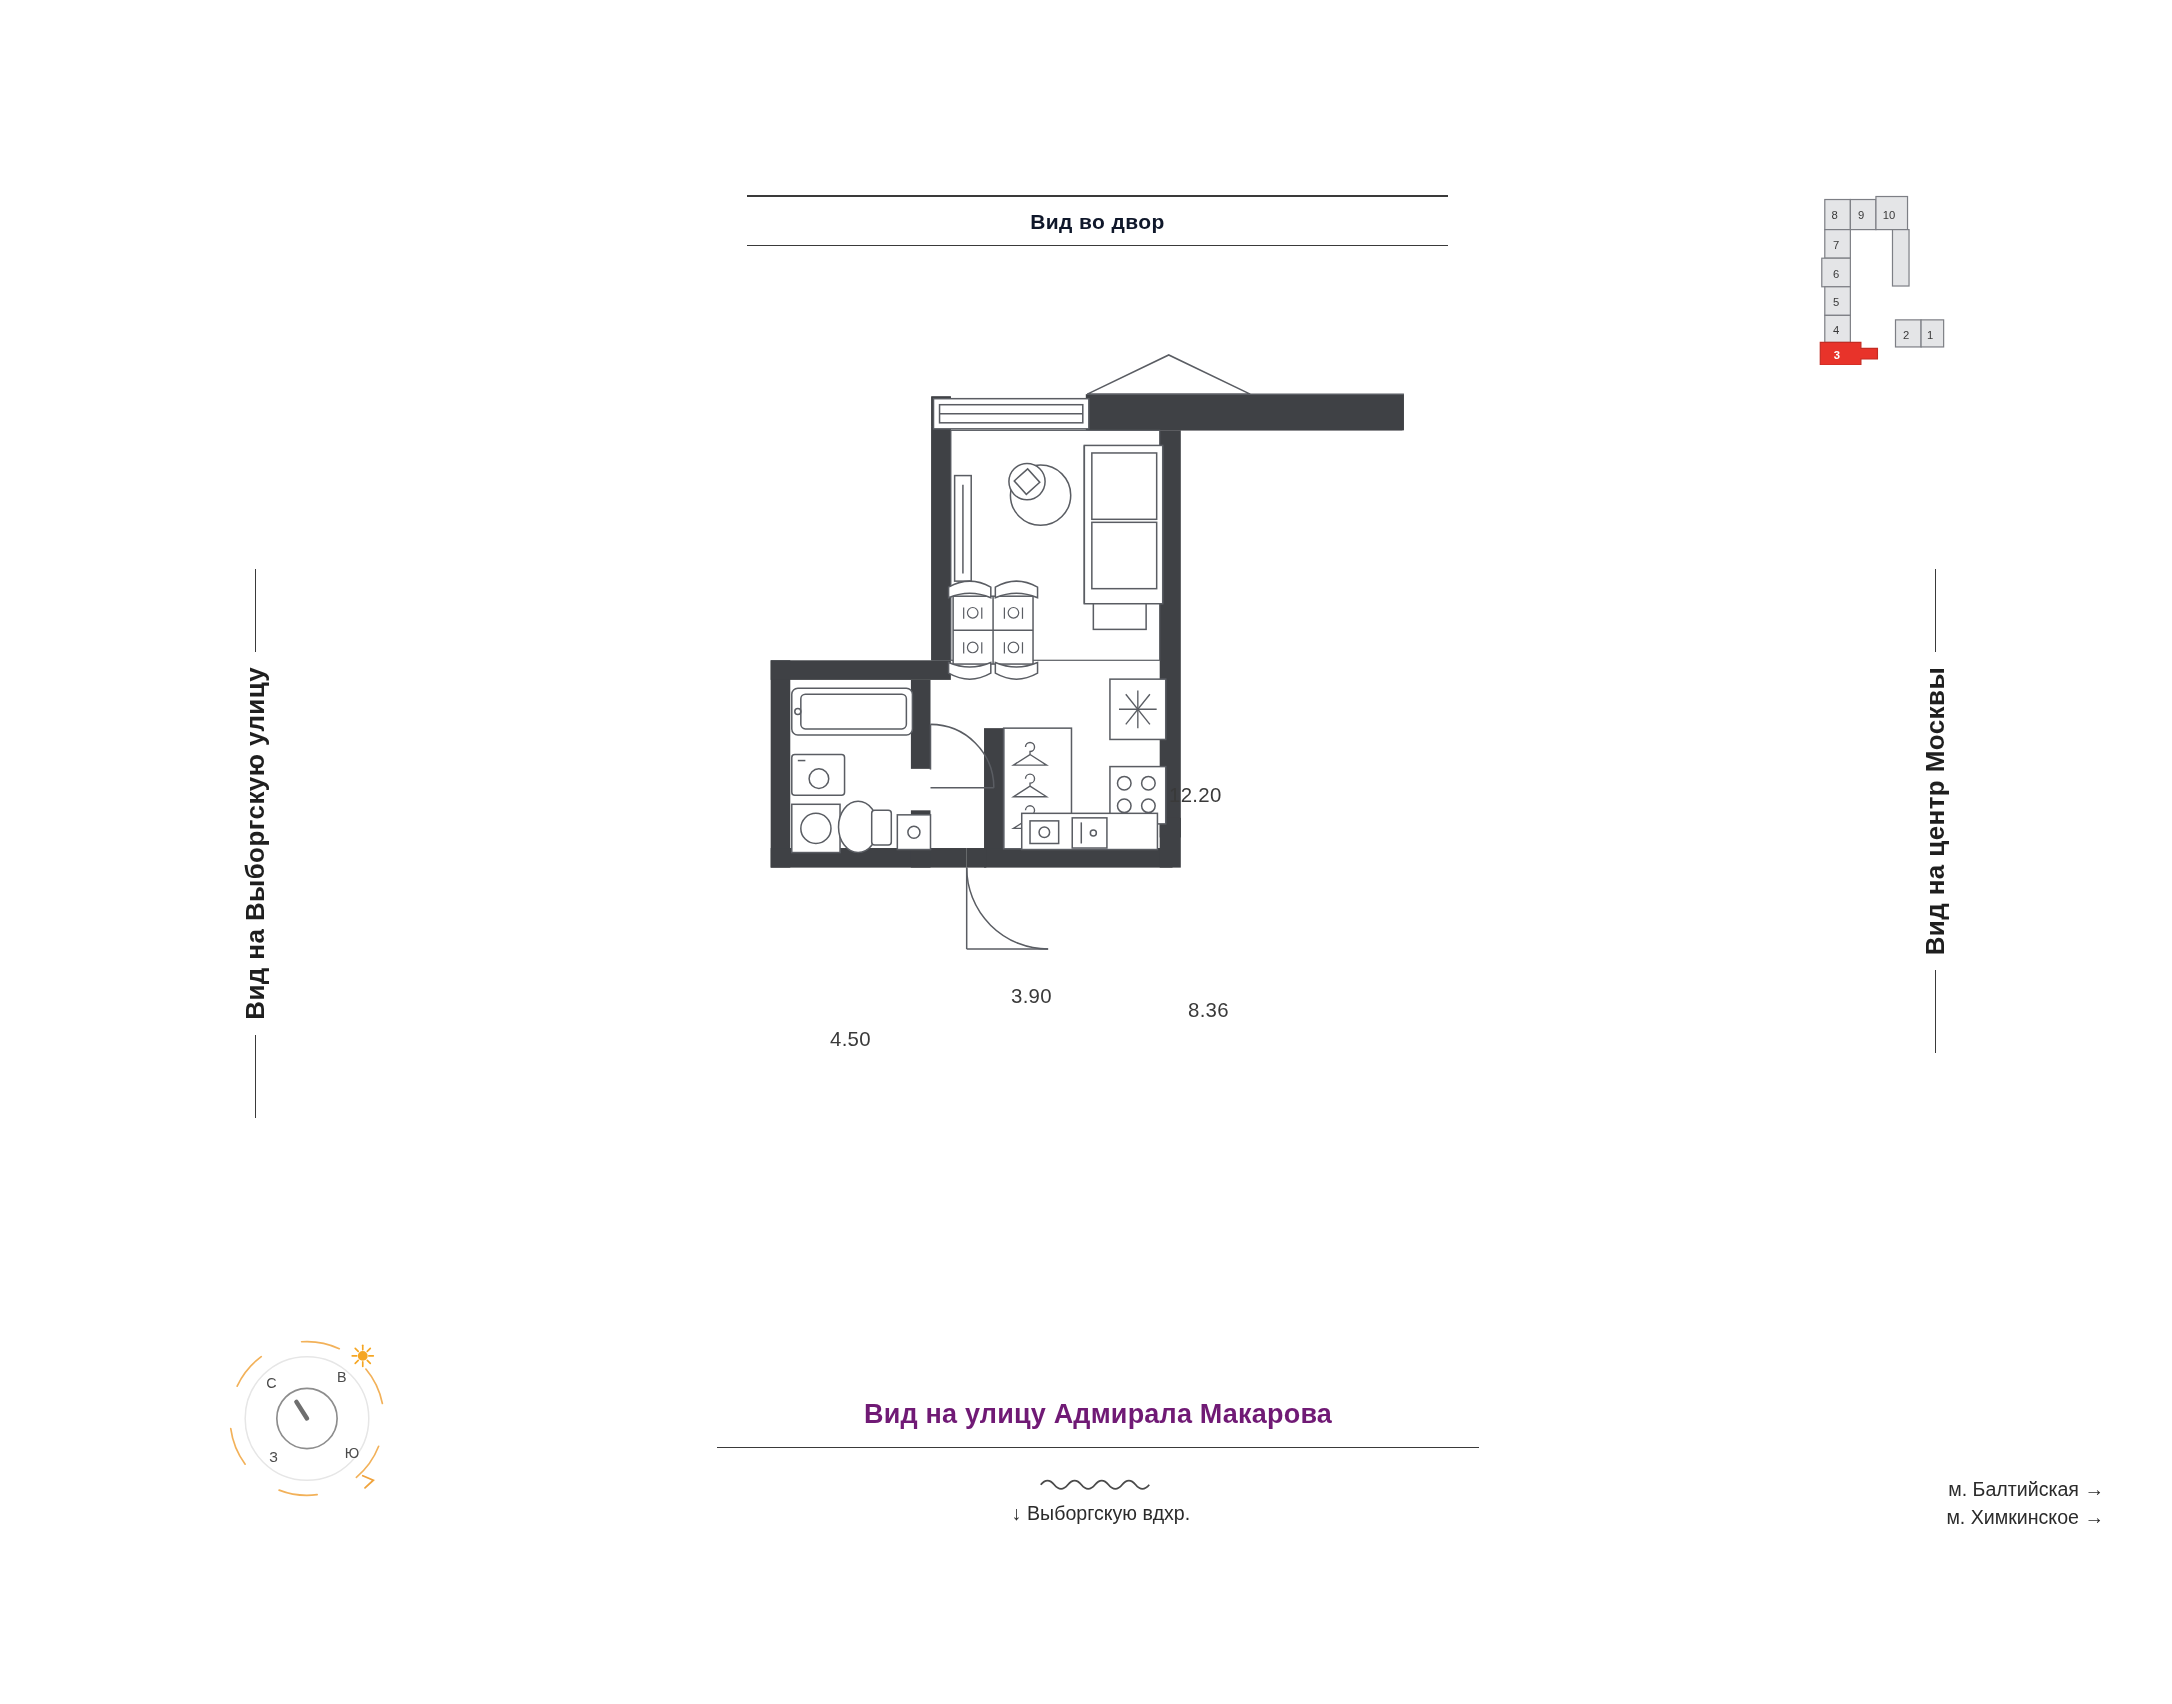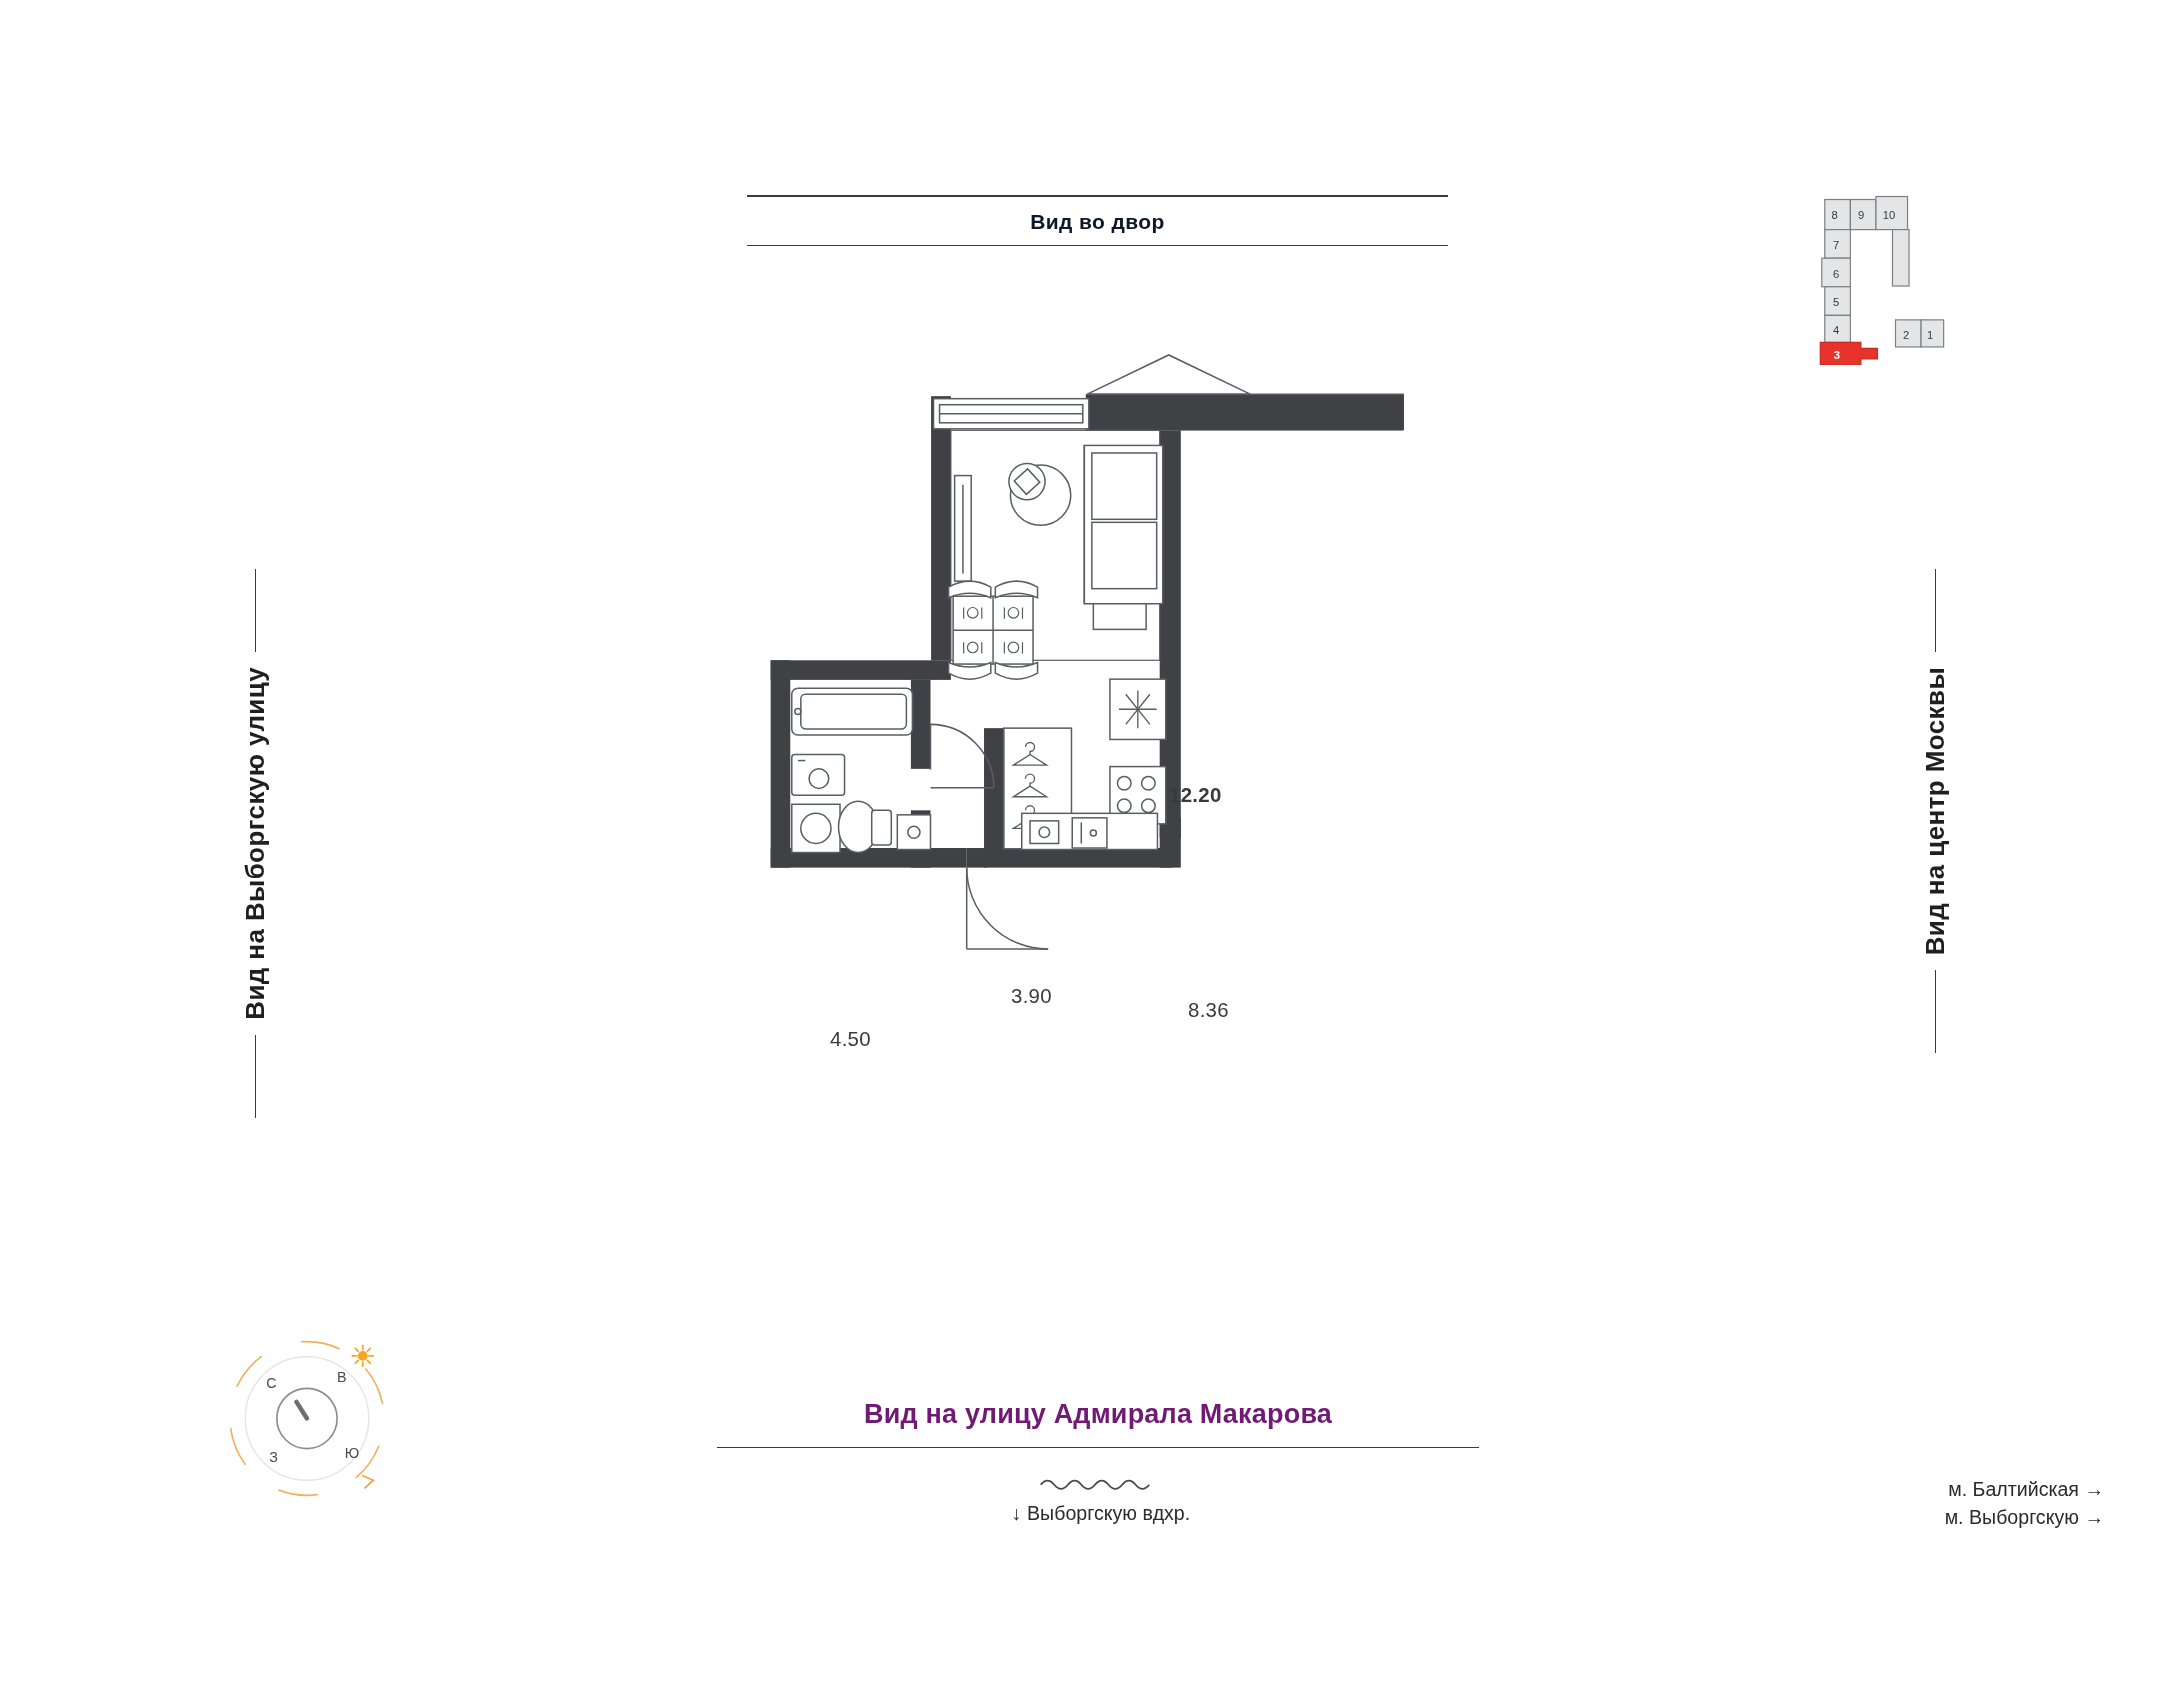--- a/index.html
+++ b/index.html
@@ -147,21 +147,21 @@
     width: 867px;
     height: 996px;
   }
 
   .area-label {
     position: absolute;
     font-size: 20.4px;
     color: #3a3a3a;
     letter-spacing: 0.3px;
   }
-  #area-living { left: 1169px; top: 784px; font-weight: bold; }
+  #area-living { left: 1169px; top: 784px; }
   #area-hall   { left: 1011px; top: 985px; }
   #area-bath   { left: 830px; top: 1028px; }
   #area-kitchen{ left: 1188px; top: 999px; }
 </style>
 </head>
 <body>
 
 <div class="top-caption">
   <div class="rule"></div>
   <div class="label">Вид во двор</div>
@@ -190,21 +190,21 @@
     <path d="M135 13 q 9 -11 18 0 q 9 11 18 0 q 9 -11 18 0 q 9 11 18 0 q 9 -11 18 0 q 9 11 18 0 q 9 -11 18 0 q 9 11 18 0" fill="none" stroke="#4a4a4a" stroke-width="2.4"></path>
   </svg>
   <div class="wnote">
     <span>↓</span>
     <span>Выборгскую вдхр.</span>
   </div>
 </div>
 
 <div class="metro">
   <div class="m-item">м. Балтийская →</div>
-  <div class="m-item">м. Выборгскую →</div>
+  <div class="m-item">м. Химкинское →</div>
 </div>
 
 <div class="compass">
   <svg width="196" height="196" viewBox="0 0 260 260">
 
     <circle cx="122" cy="120" r="102" fill="none" stroke="#f0a33c" stroke-width="2.2" stroke-dasharray="8 9" stroke-dashoffset="0" opacity="0.85" transform="rotate(-40 122 120)" stroke-linecap="round" pathLength="100"></circle>
 
     <circle cx="122" cy="120" r="82" fill="none" stroke="#e6e6e6" stroke-width="2"></circle>
 
     <circle cx="122" cy="120" r="40" fill="#ffffff" stroke="#8d8d8d" stroke-width="2.2"></circle>

